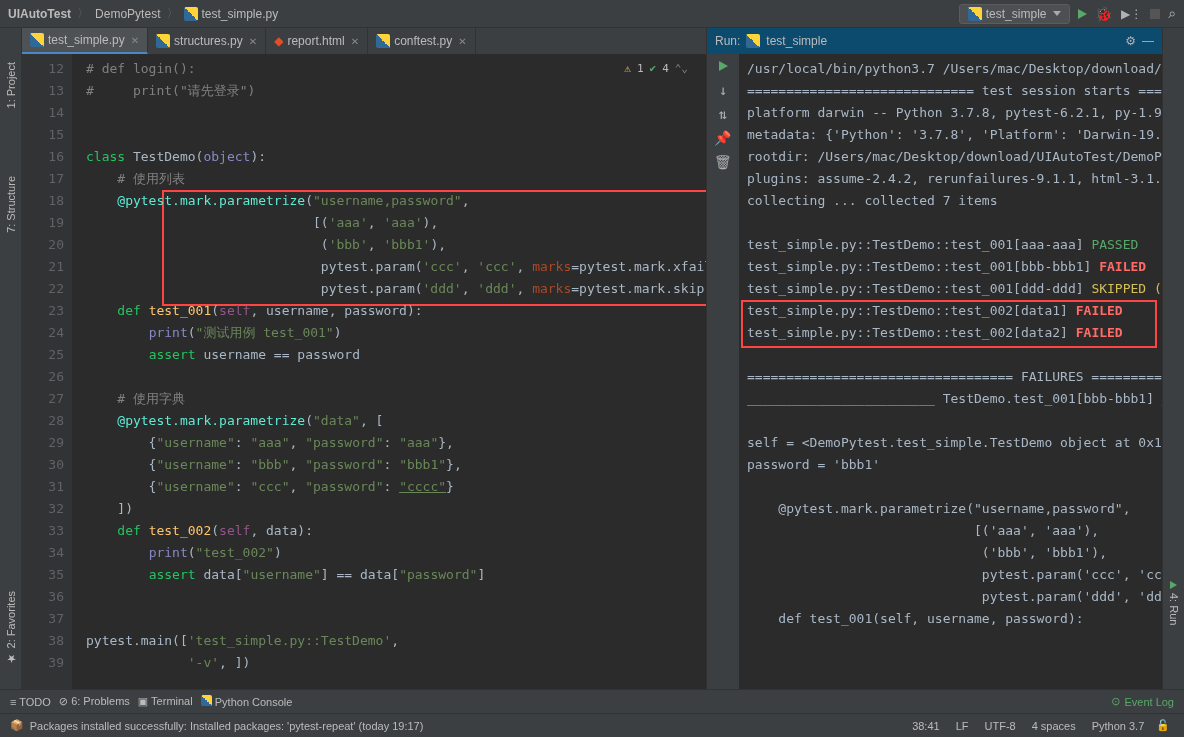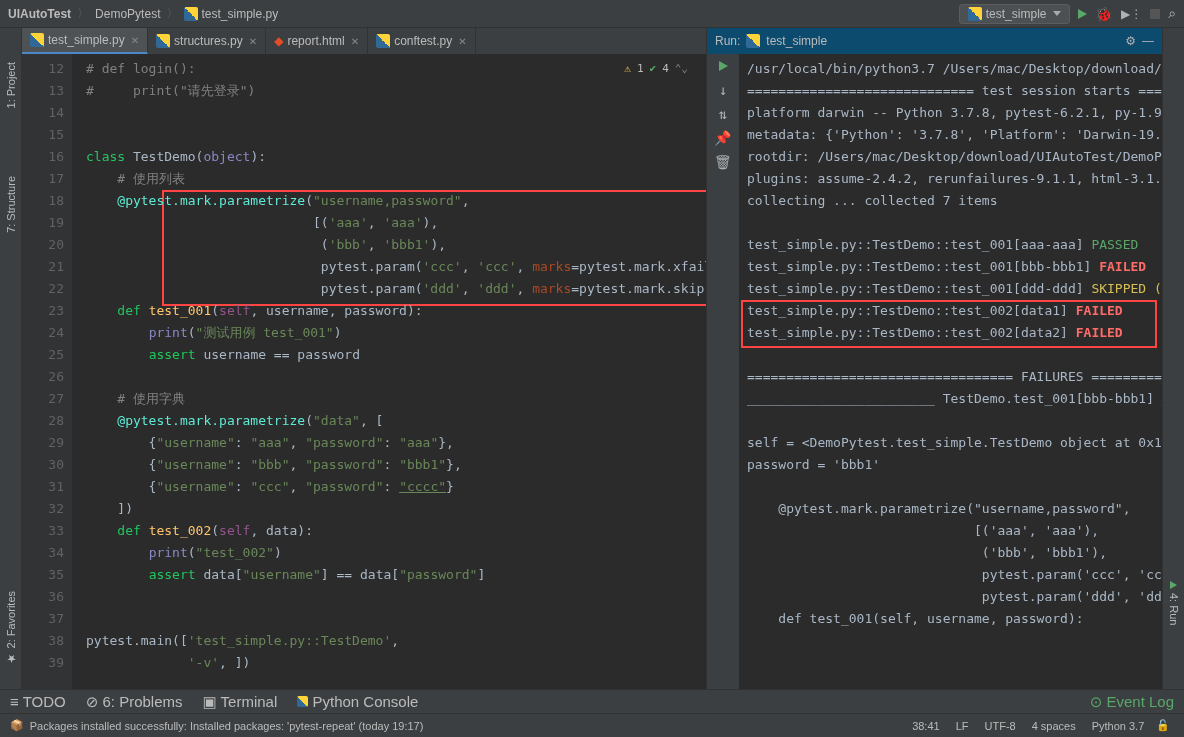--- a/index.html
+++ b/index.html
@@ -50,21 +50,21 @@
 .run-header .spacer { flex: 1; }
 .run-body { flex: 1; display: flex; overflow: hidden; }
 .run-tools { width: 32px; background: #3c3f41; display: flex; flex-direction: column; align-items: center; padding: 4px 0; gap: 8px; }
 .run-tool { color: #afb1b3; font-size: 14px; cursor: pointer; }
 .run-output { flex: 1; background: #2b2b2b; padding: 4px 8px; font-size: 13px; line-height: 22px; overflow: hidden; position: relative; }
 .out-line { white-space: pre; height: 22px; }
 .pass { color: #59a869; }
 .fail { color: #ff6b68; font-weight: bold; }
 .warn { color: #d6bf55; }
 .skip { color: #d6bf55; }
-.statusbar { height: 24px; background: #3c3f41; border-top: 1px solid #323232; display: flex; align-items: center; padding: 0 10px; font-family: -apple-system, sans-serif; font-size: 15px; color: #bbbbbb; gap: 20px; }
+.statusbar { height: 24px; background: #3c3f41; border-top: 1px solid #323232; display: flex; align-items: center; padding: 0 10px; font-family: -apple-system, sans-serif; font-size: 11px; color: #bbbbbb; gap: 8px; }
 .statusbar .spacer { flex: 1; }
 .status-msg { height: 24px; background: #3c3f41; display: flex; align-items: center; padding: 0 10px; font-family: -apple-system, sans-serif; font-size: 11px; color: #bbbbbb; border-top: 1px solid #323232; }
 .event-log { color: #59a869; display: flex; align-items: center; gap: 4px; }
 .icon-html { color: #e44d26; }
 .chevron-down { display:inline-block; width:0; height:0; border-left:4px solid transparent; border-right:4px solid transparent; border-top:5px solid #aaa; margin-left:3px; }
 </style>
 </head>
 <body>
 
 <div class="ide">

